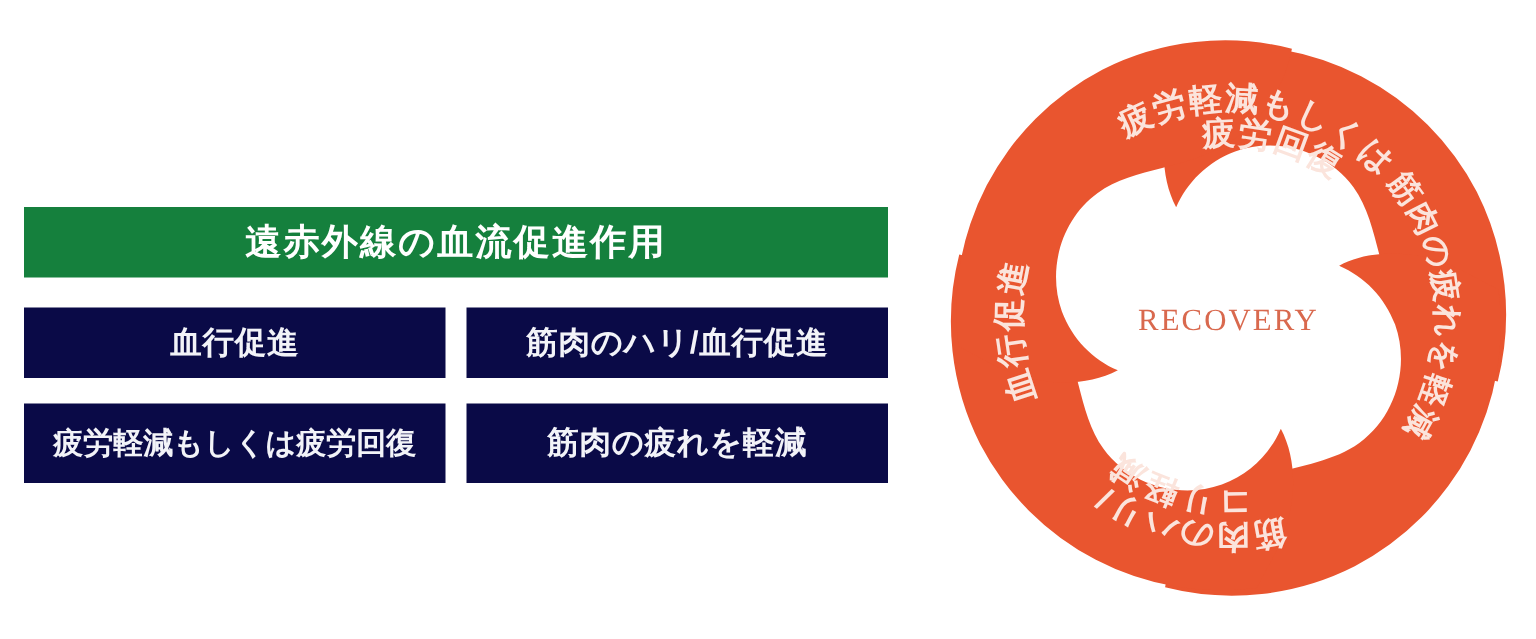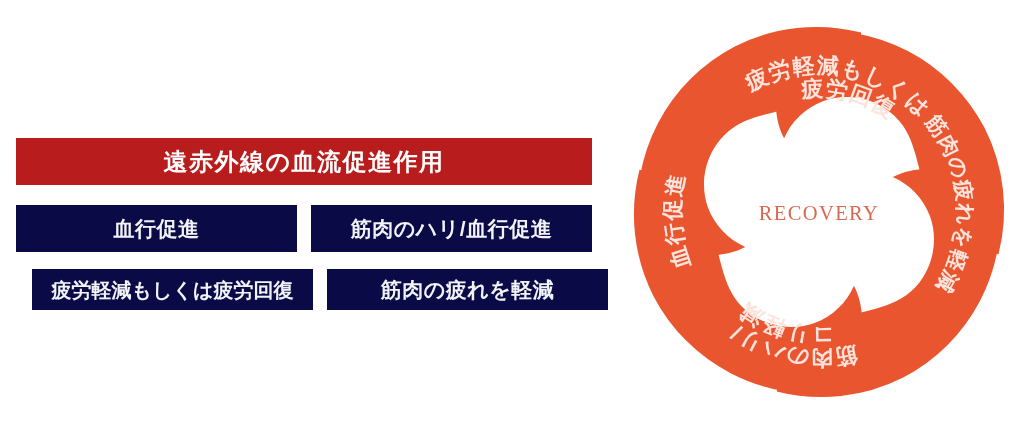--- a/index.html
+++ b/index.html
@@ -10,21 +10,21 @@
     overflow:hidden;
     position:relative;
   }
   #stage { position:absolute; left:0; top:0; width:1024px; height:426px; }
 
   
   #left-panel { position:absolute; left:16px; top:138px; width:576px; height:180px; }
 
   #header-bar {
     position:absolute; left:0; top:0; width:576px; height:47px;
-    background:#b91c1c;
+    background:#15803d;
     display:flex; align-items:center; justify-content:center;
   }
   #header-bar .label {
     color:#ffffff;
     font-size:24px;
     font-weight:bold;
     letter-spacing:1.5px;
     line-height:1;
     white-space:nowrap;
   }
@@ -40,21 +40,21 @@
   }
   .cell .label {
     color:#f2f3f8;
     font-size:21px;
     font-weight:bold;
     letter-spacing:0.5px;
     line-height:1;
     white-space:nowrap;
   }
   .cell.r0 { top:0px;  height:47px; }
-  .cell.r1 { top:64px; height:41px;margin-left:16px; }
+  .cell.r1 { top:64px; height:53px; }
   .cell.c0 { left:0px;   width:281px; }
   .cell.c1 { left:295px; width:281px; }
   .cell.c0.r1 .label { font-size:20px; letter-spacing:0px; }
 
   
   #diagram { position:absolute; left:620px; top:0px; width:404px; height:426px; }
   #diagram svg { display:block; }
 
   .petal-text {
     font-family:"Liberation Sans", sans-serif;

